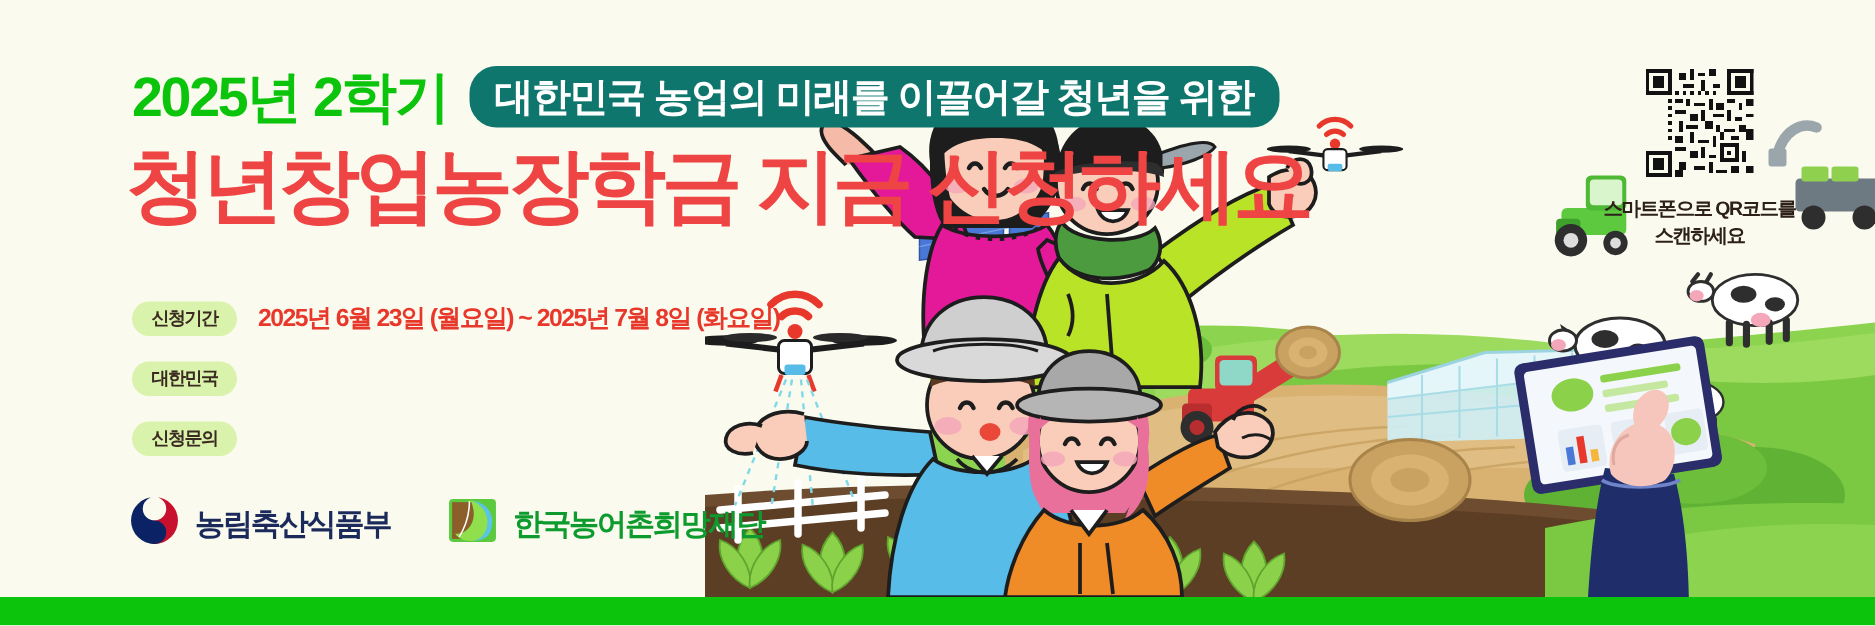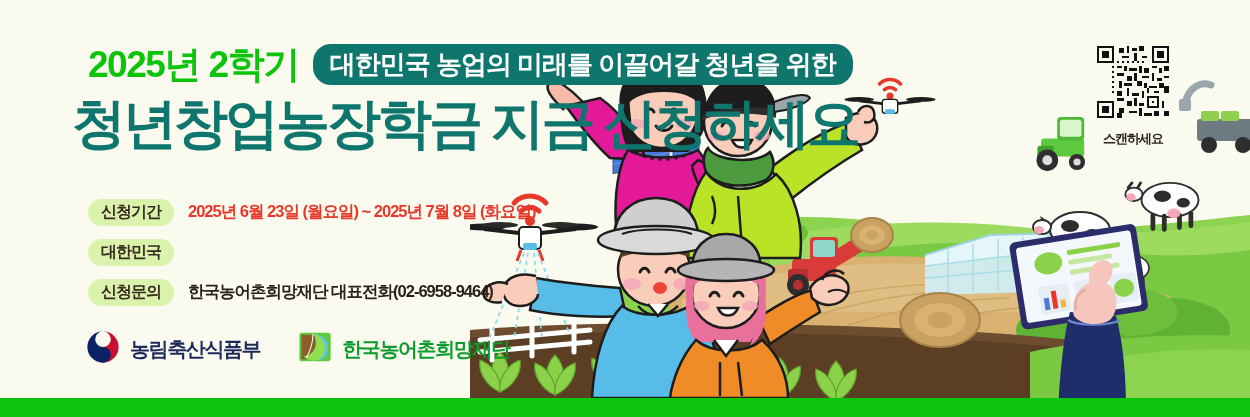--- a/index.html
+++ b/index.html
@@ -35,31 +35,31 @@
     letter-spacing:-1.5px; line-height:1;
   }
   .badge{
     background:#0f766e; color:#FFFFFF;
     font-size:26px; font-weight:bold;
     padding:7px 17px 8px; border-radius:18px;
     letter-spacing:-1px; line-height:1;
   }
 
   .headline{
-    position:absolute; left:48px; top:96px;
-    font-size:54px; font-weight:bold; color:#0f766e;
-    letter-spacing:-3px; line-height:1.05; white-space:nowrap;font-family:Liberation Serif, serif;
+    position:absolute; left:60px; top:96px;
+    font-size:54px; font-weight:bold; color:#ef4444;
+    letter-spacing:-3px; line-height:1.05; white-space:nowrap;
   }
 
   
   .info{ position:absolute; left:64px; top:196px; }
   .info-row{ display:flex; align-items:center; height:32px; margin-bottom:8px; white-space:nowrap; }
   .pill{
     background:#DAF3AC; color:#3B2A22;
-    font-size:16px; font-weight:bold;
+    font-size:12px; font-weight:bold;
     border-radius:14px; padding:5px 13px 6px;
     letter-spacing:-1px; line-height:1;
     margin-right:14px;
   }
   .val{ font-size:16.5px; font-weight:bold; letter-spacing:-1px; color:#2C2018; }
   .val.red{ color:#E8382B;text-align:right; }
 
   
   .logos{ position:absolute; left:62px; top:330px; display:flex; align-items:center; gap:38px; }
   .logo{ display:flex; align-items:center; gap:10px; }
@@ -481,21 +481,20 @@
     <div class="info">
       <div class="info-row">
         <span class="pill">신청기간</span>
         <span class="val red">2025년 6월 23일 (월요일) ~ 2025년 7월 8일 (화요일)</span>
       </div>
       <div class="info-row">
         <span class="pill">대한민국</span>
       </div>
       <div class="info-row">
         <span class="pill">신청문의</span>
-        <span class="val">한국농어촌희망재단 대표전화(02-6958-9464)</span>
       </div>
     </div>
 
     <div class="logos">
       <div class="logo">
         <span>
           <svg width="34" height="34" viewBox="0 0 100 100">
             <path d="M50,4 A46,46 0 0 1 50,96 A23,23 0 0 1 50,50 A23,23 0 0 0 50,4 Z" fill="#C8102E"></path>
             <path d="M50,96 A46,46 0 0 1 50,4 A23,23 0 0 0 50,50 A23,23 0 0 1 50,96 Z" fill="#0B2265"></path>
           </svg>
@@ -604,18 +603,19 @@
           <rect x="23" y="26" width="2" height="2"></rect>
             <rect x="26" y="22" width="1" height="3"></rect>
           <rect x="27" y="26" width="2" height="2"></rect>
             <rect x="8" y="27" width="2" height="2"></rect>
           <rect x="20" y="17" width="1" height="2"></rect>
             <rect x="23" y="18" width="2" height="1"></rect>
         </g>
       </svg>
     </span>
     <div class="qr-sub">
+      <div>스마트폰으로 QR코드를</div>
       <div>스캔하세요</div>
     </div>
   </div>
 
   <div class="bottom-bar"></div>
 </div>
 
 </body></html>

